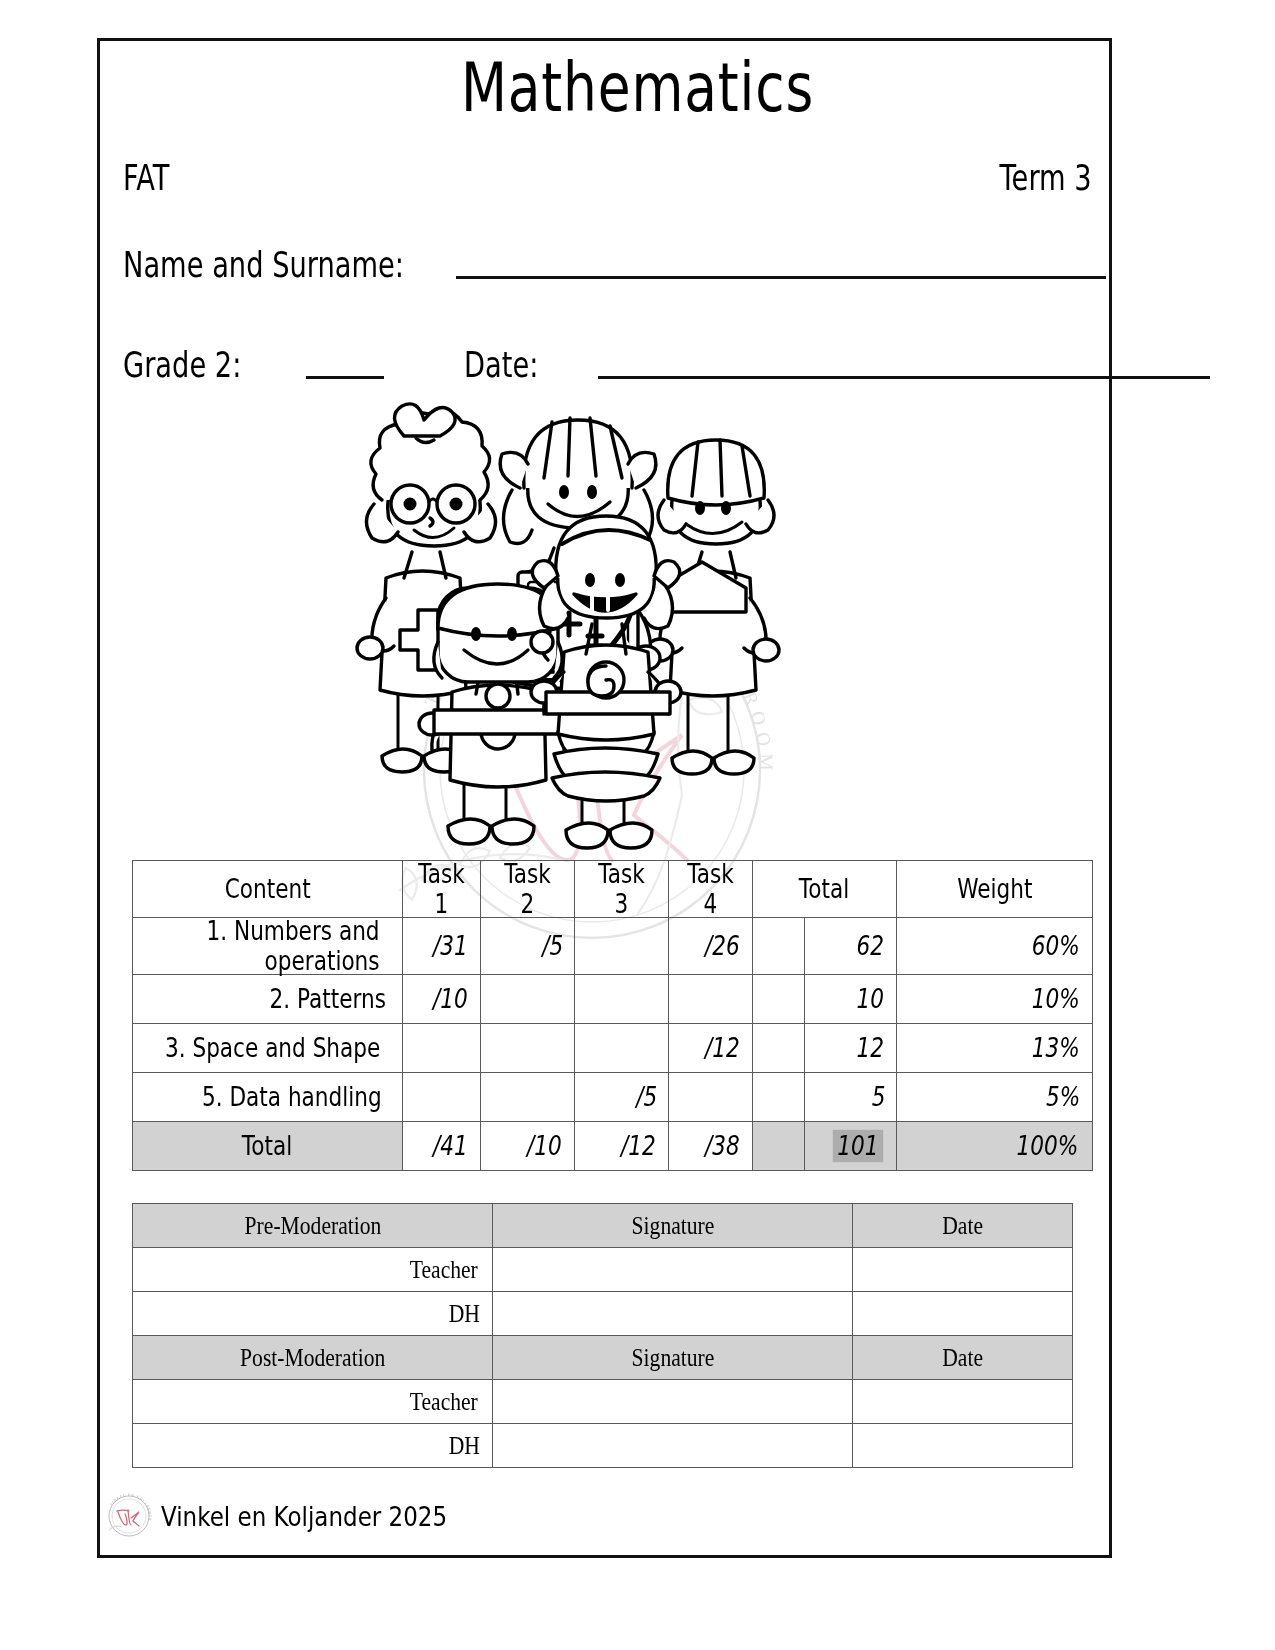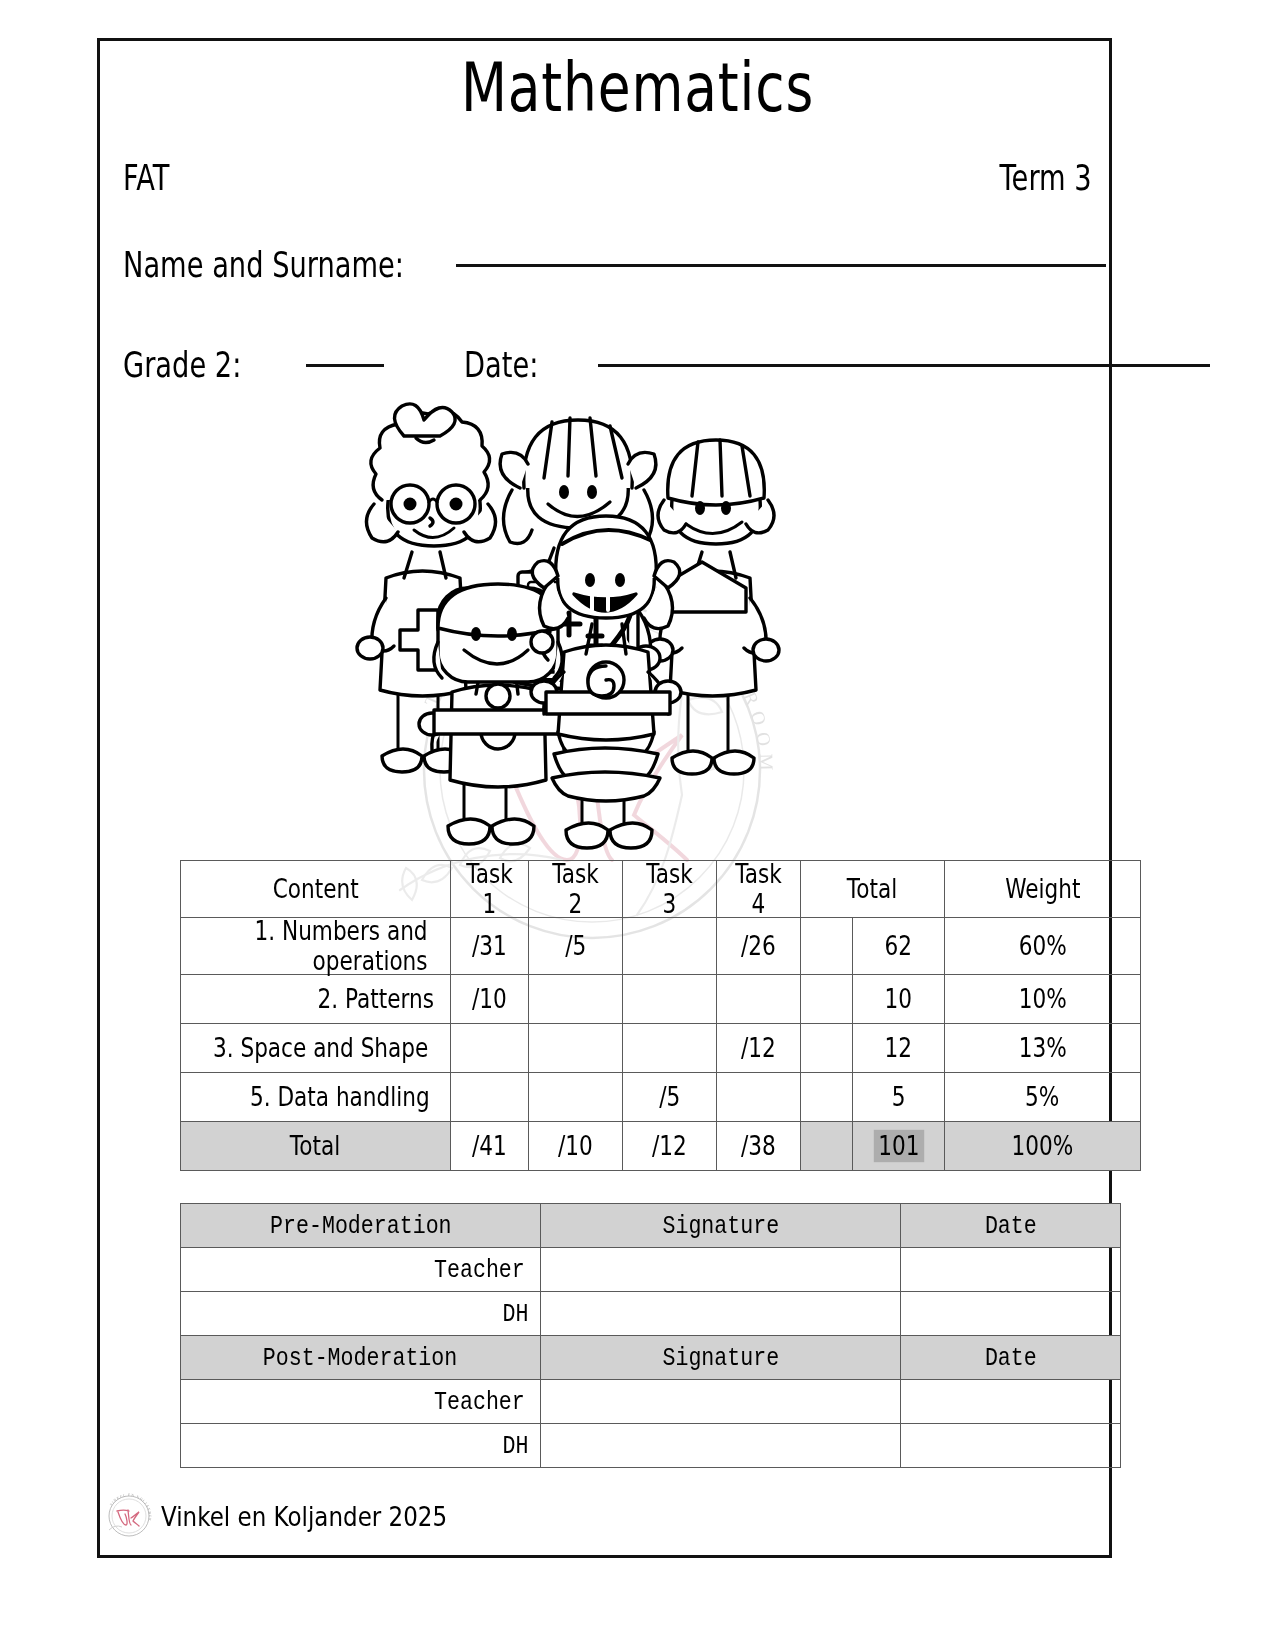--- a/index.html
+++ b/index.html
@@ -43,21 +43,21 @@
     transform:scaleX(.88) scaleY(1.12);transform-origin:left top;
   }
   .term-label{
     position:absolute;right:183px;top:158px;
     font-size:31px;
     font-family:"DejaVu Sans", sans-serif;
     transform:scaleX(.88) scaleY(1.12);transform-origin:right top;
     text-align:right;
   }
 
-  .field-row{position:absolute;display:flex;align-items:center;}
+  .field-row{position:absolute;display:flex;align-items:flex-end;}
   .field-label{
     font-size:31px;
     line-height:1;
     font-family:"DejaVu Sans", sans-serif;
     transform:scaleX(.88) scaleY(1.12);transform-origin:left bottom;
     white-space:nowrap;
   }
   .rule{
     border-bottom:3px solid #111;
     height:0;
@@ -79,21 +79,21 @@
   .clipart svg{display:block;width:100%;height:100%;}
 
   
   .watermark{
     position:absolute;left:382px;top:560px;width:420px;height:420px;
     pointer-events:none;opacity:.55;
   }
   .watermark svg{width:100%;height:100%;display:block;}
 
   
-  table{border-collapse:collapse;margin-left:48px;}
+  table{border-collapse:collapse;}
   .content-table{
     position:absolute;left:132px;top:860px;width:940px;
     table-layout:fixed;
   }
   .content-table td,.content-table th{
     border:1.5px solid #5a5a5a;
     font-size:24px;
     font-weight:400;
     font-family:"DejaVu Sans", sans-serif;
     padding:0 10px;
@@ -101,36 +101,36 @@
     vertical-align:middle;
   }
   .content-table th{height:50px;}
   .ct-txt{
     display:inline-block;
     transform:scaleX(.9) scaleY(1.08);
     transform-origin:center center;
   }
   .c-content{text-align:right;}
   .c-center{text-align:center;}
-  .c-num{text-align:center;}
+  .c-num{text-align:right;font-style:italic;}
   .grey{background:#d2d2d2;}
   .hl{
     background:#adadad;
     padding:1px 5px;
     display:inline-block;
   }
 
   .mod-table{
     position:absolute;left:132px;top:1203px;width:940px;
     table-layout:fixed;
   }
   .mod-table td{
     border:1.5px solid #5a5a5a;
     font-size:24px;
-    font-family:Liberation Mono, monospace;
+    font-family:Liberation Serif, serif;
     padding:0 10px;
     height:43px;
     vertical-align:middle;
   }
   .mod-head td{background:#d2d2d2;text-align:center;}
   .mod-row td:first-child{text-align:right;}
 
   
   .footer{
     position:absolute;left:103px;top:1490px;

